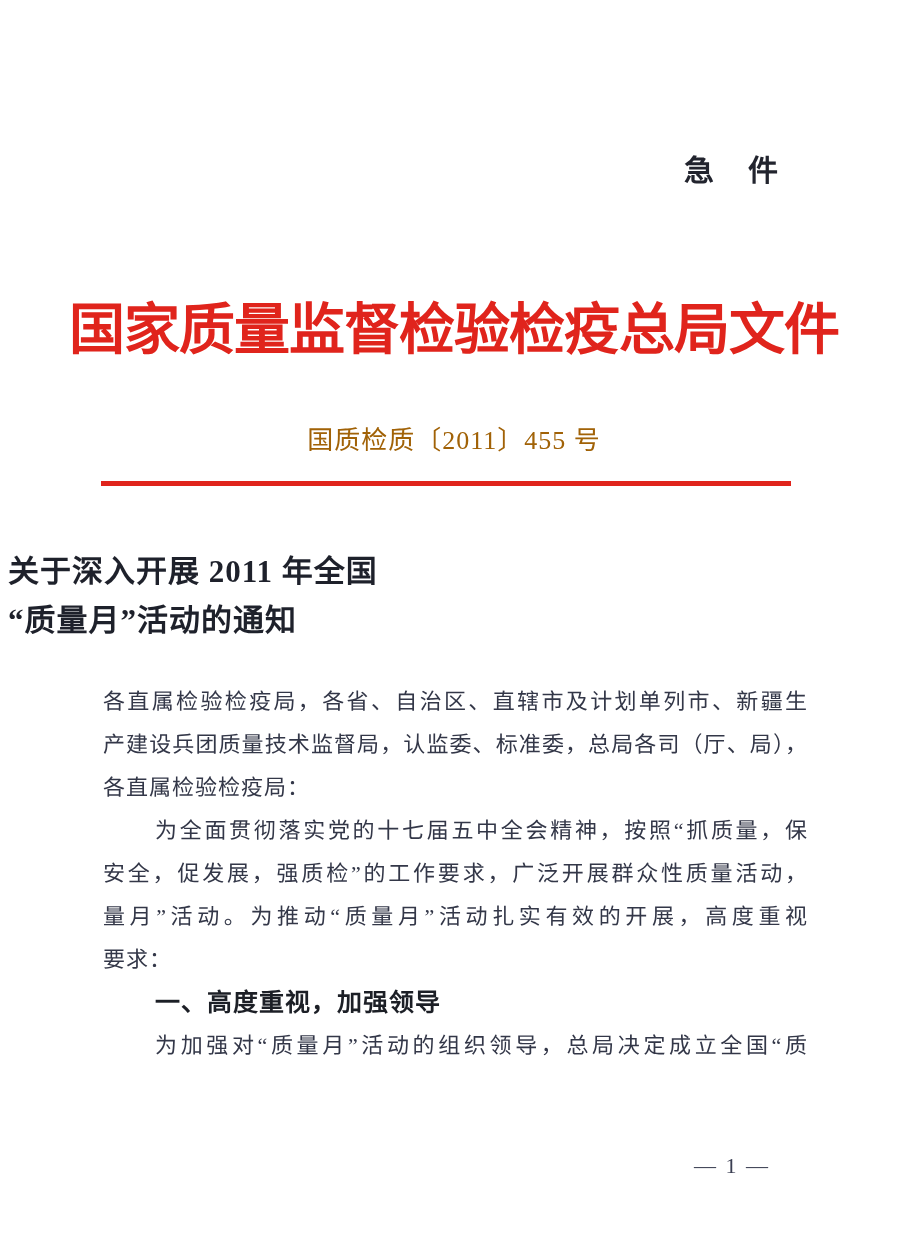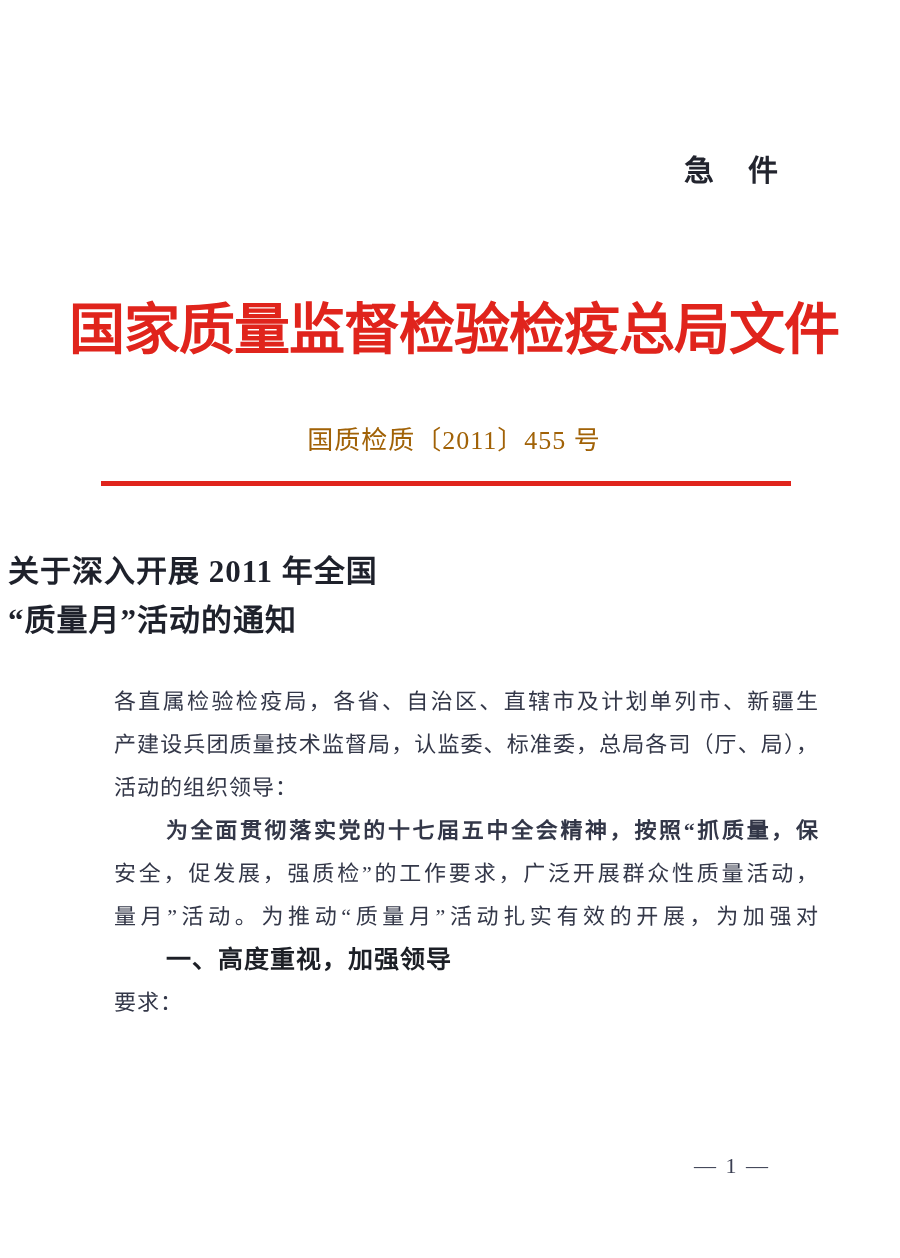--- a/index.html
+++ b/index.html
@@ -67,37 +67,37 @@
     width: 100%;
     font-weight: bold;
     font-size: 31px;
     line-height: 45px;
     color: #1e212b;
     letter-spacing: 1px;
   }
   .doc-body {
     position: absolute;
     top: 672px;
-    left: 106px;
+    left: 95px;
     width: 713px;
     font-size: 22px;
     color: var(--ink, #333748);
   }
   .line {
     height: 43px;
     line-height: 43px;
     letter-spacing: 1px;
     text-align: left;
   }
   .line.full {
     text-align: justify;
     text-align-last: justify;
     text-justify: inter-character;
   }
-  .line.indent { padding-left: 54px; font-weight: bold; }
+  .line.indent { padding-left: 54px; }
   .line.heading {
     font-family: "Liberation Sans", "DejaVu Sans", sans-serif;
     font-weight: bold;
     font-size: 25px;
     color: #1c1f26;
     letter-spacing: 1px;
   }
   .footer {
     position: absolute;
     top: 1147px;
@@ -122,26 +122,27 @@
   <div class="redline"></div>
 
   <div class="title">
     <div>关于深入开展 2011 年全国</div>
     <div>“质量月”活动的通知</div>
   </div>
 
   <div class="doc-body">
     <div class="line full">各直属检验检疫局，各省、自治区、直辖市及计划单列市、新疆生</div>
     <div class="line full">产建设兵团质量技术监督局，认监委、标准委，总局各司（厅、局），</div>
-    <div class="line">活动的组织领导：</div>
+    <div class="line">各直属检验检疫局：</div>
 
     <div class="line full indent">为全面贯彻落实党的十七届五中全会精神，按照“抓质量，保</div>
     <div class="line full">安全，促发展，强质检”的工作要求，广泛开展群众性质量活动，</div>
-    <div class="line full">量月”活动。为推动“质量月”活动扎实有效的开展，为加强对</div>
+    <div class="line full">量月”活动。为推动“质量月”活动扎实有效的开展，高度重视</div>
+    <div class="line">要求：</div>
+
     <div class="line heading indent">一、高度重视，加强领导</div>
 
-    <div class="line">要求：</div>
-
+    <div class="line full indent">为加强对“质量月”活动的组织领导，总局决定成立全国“质</div>
   </div>
 
   <div class="footer">— 1 —</div>
 
 </div>
 
 </body></html>

